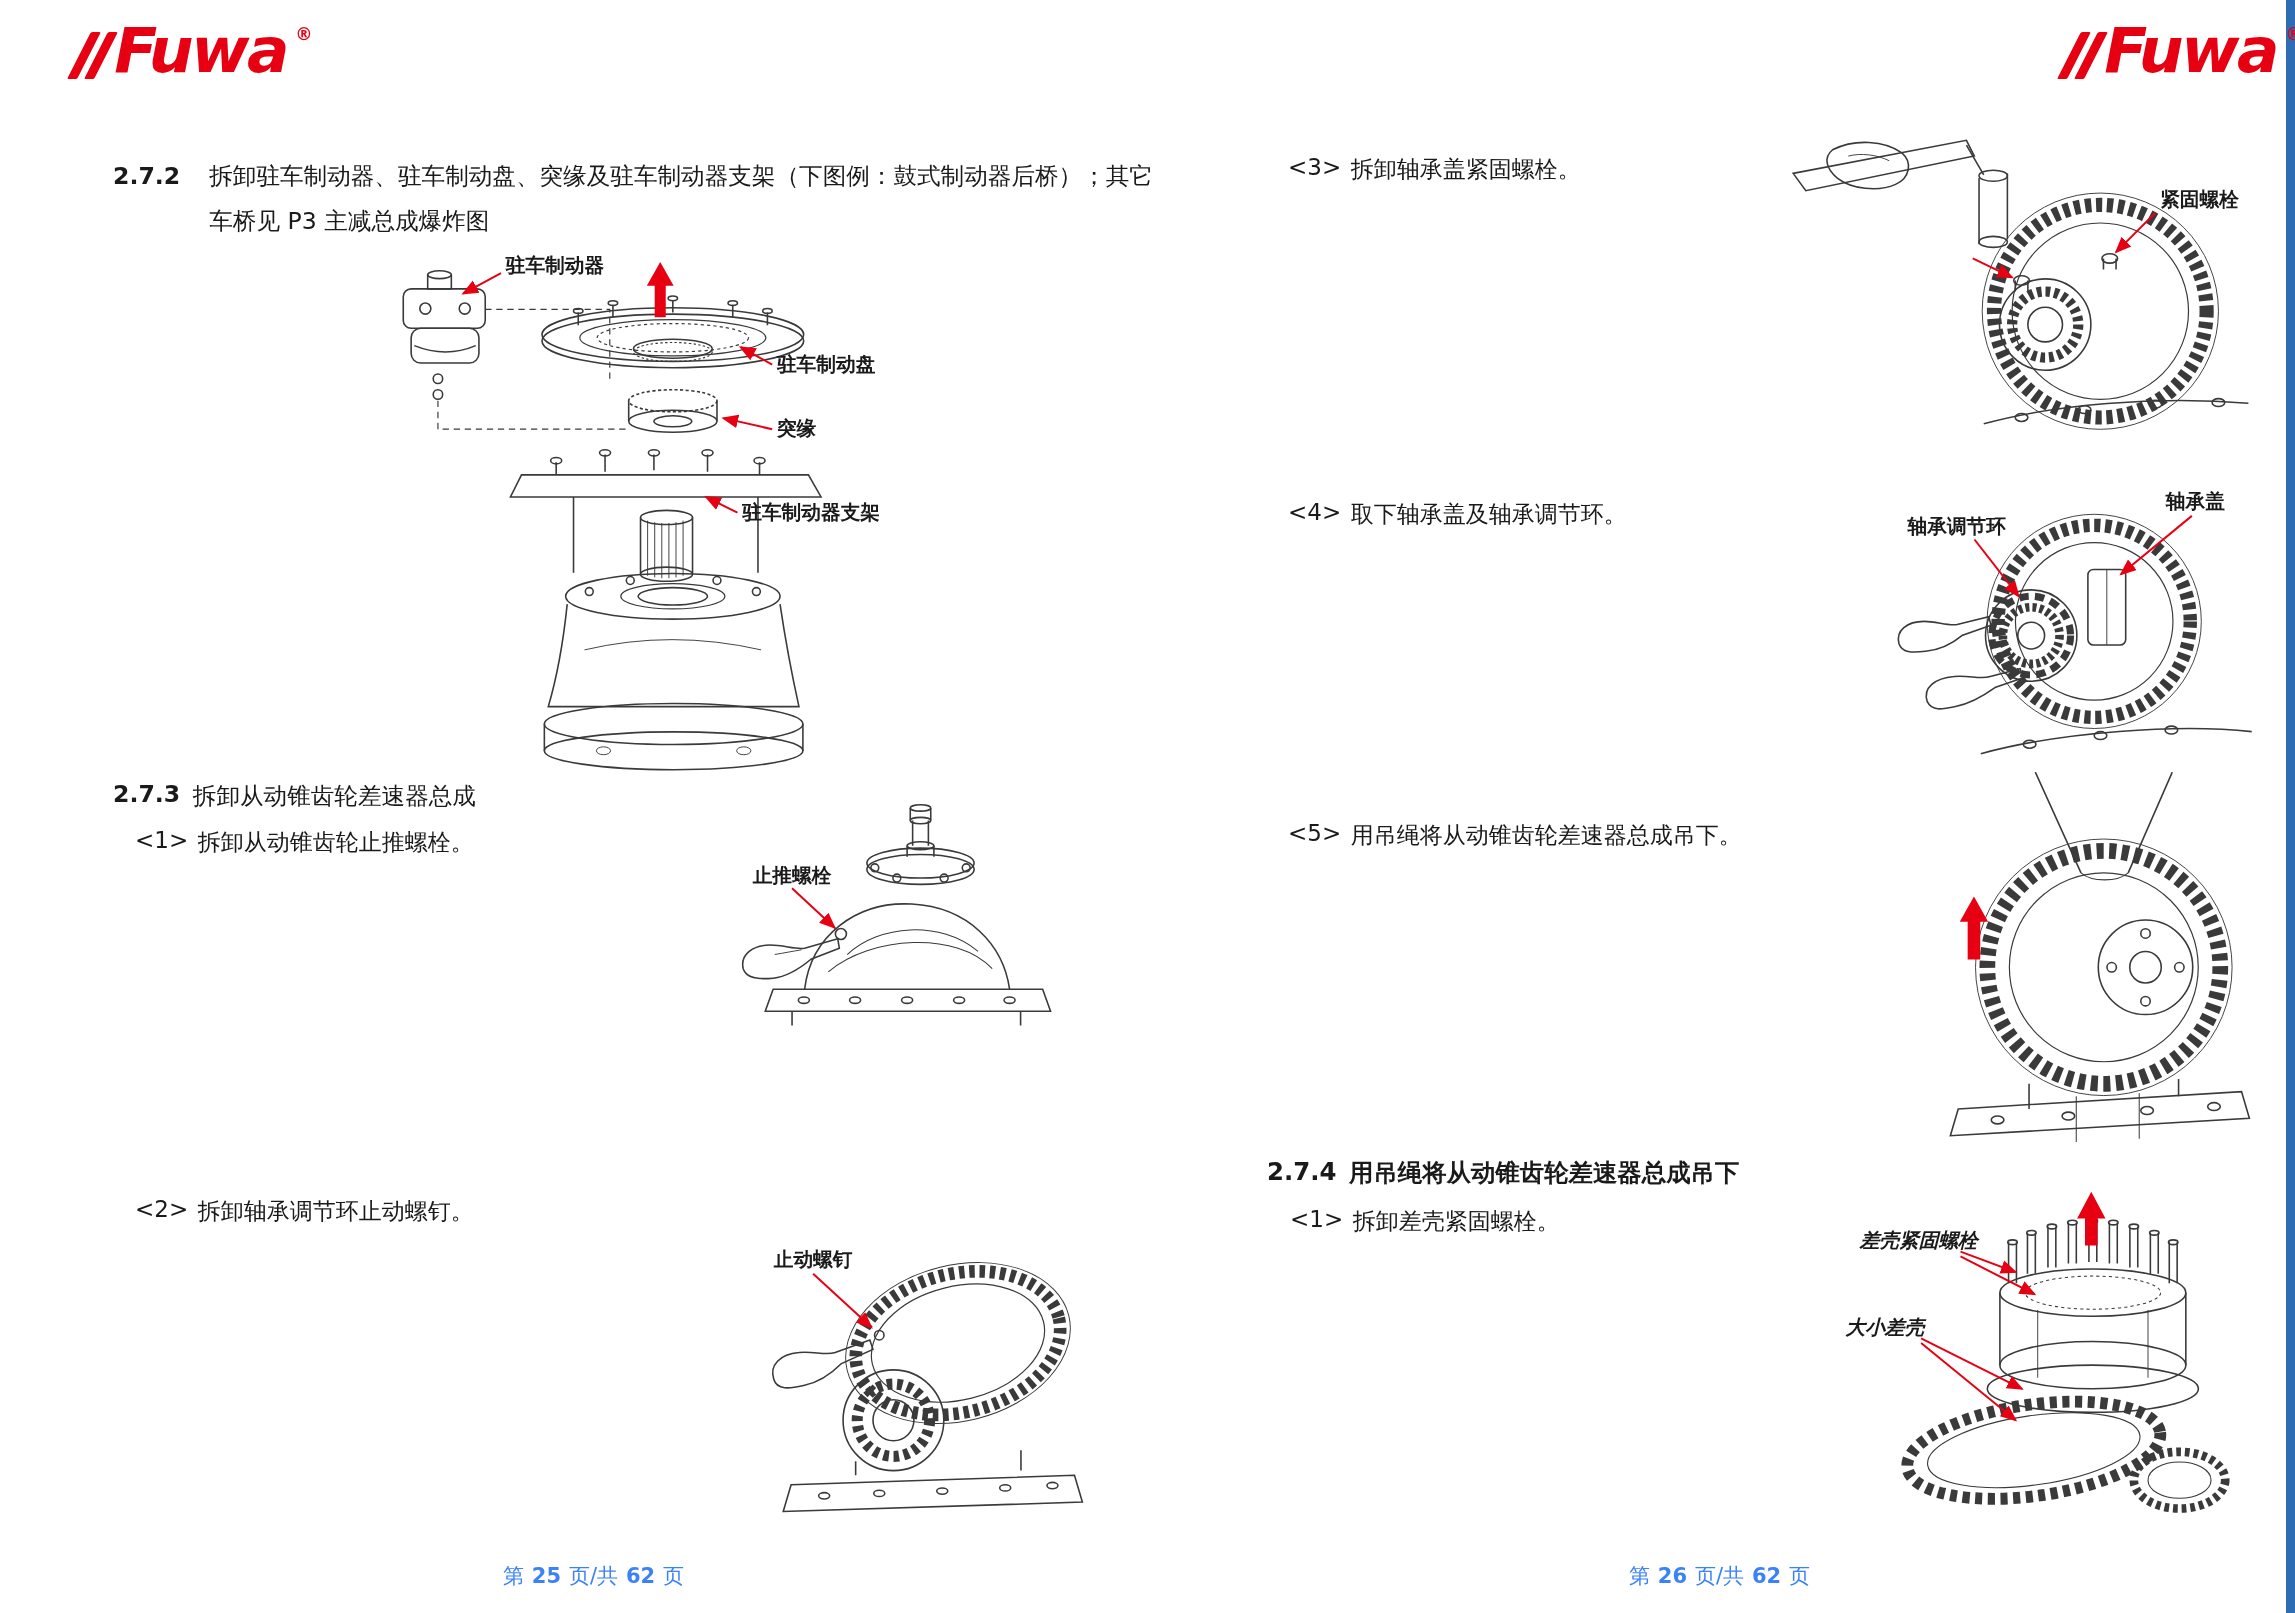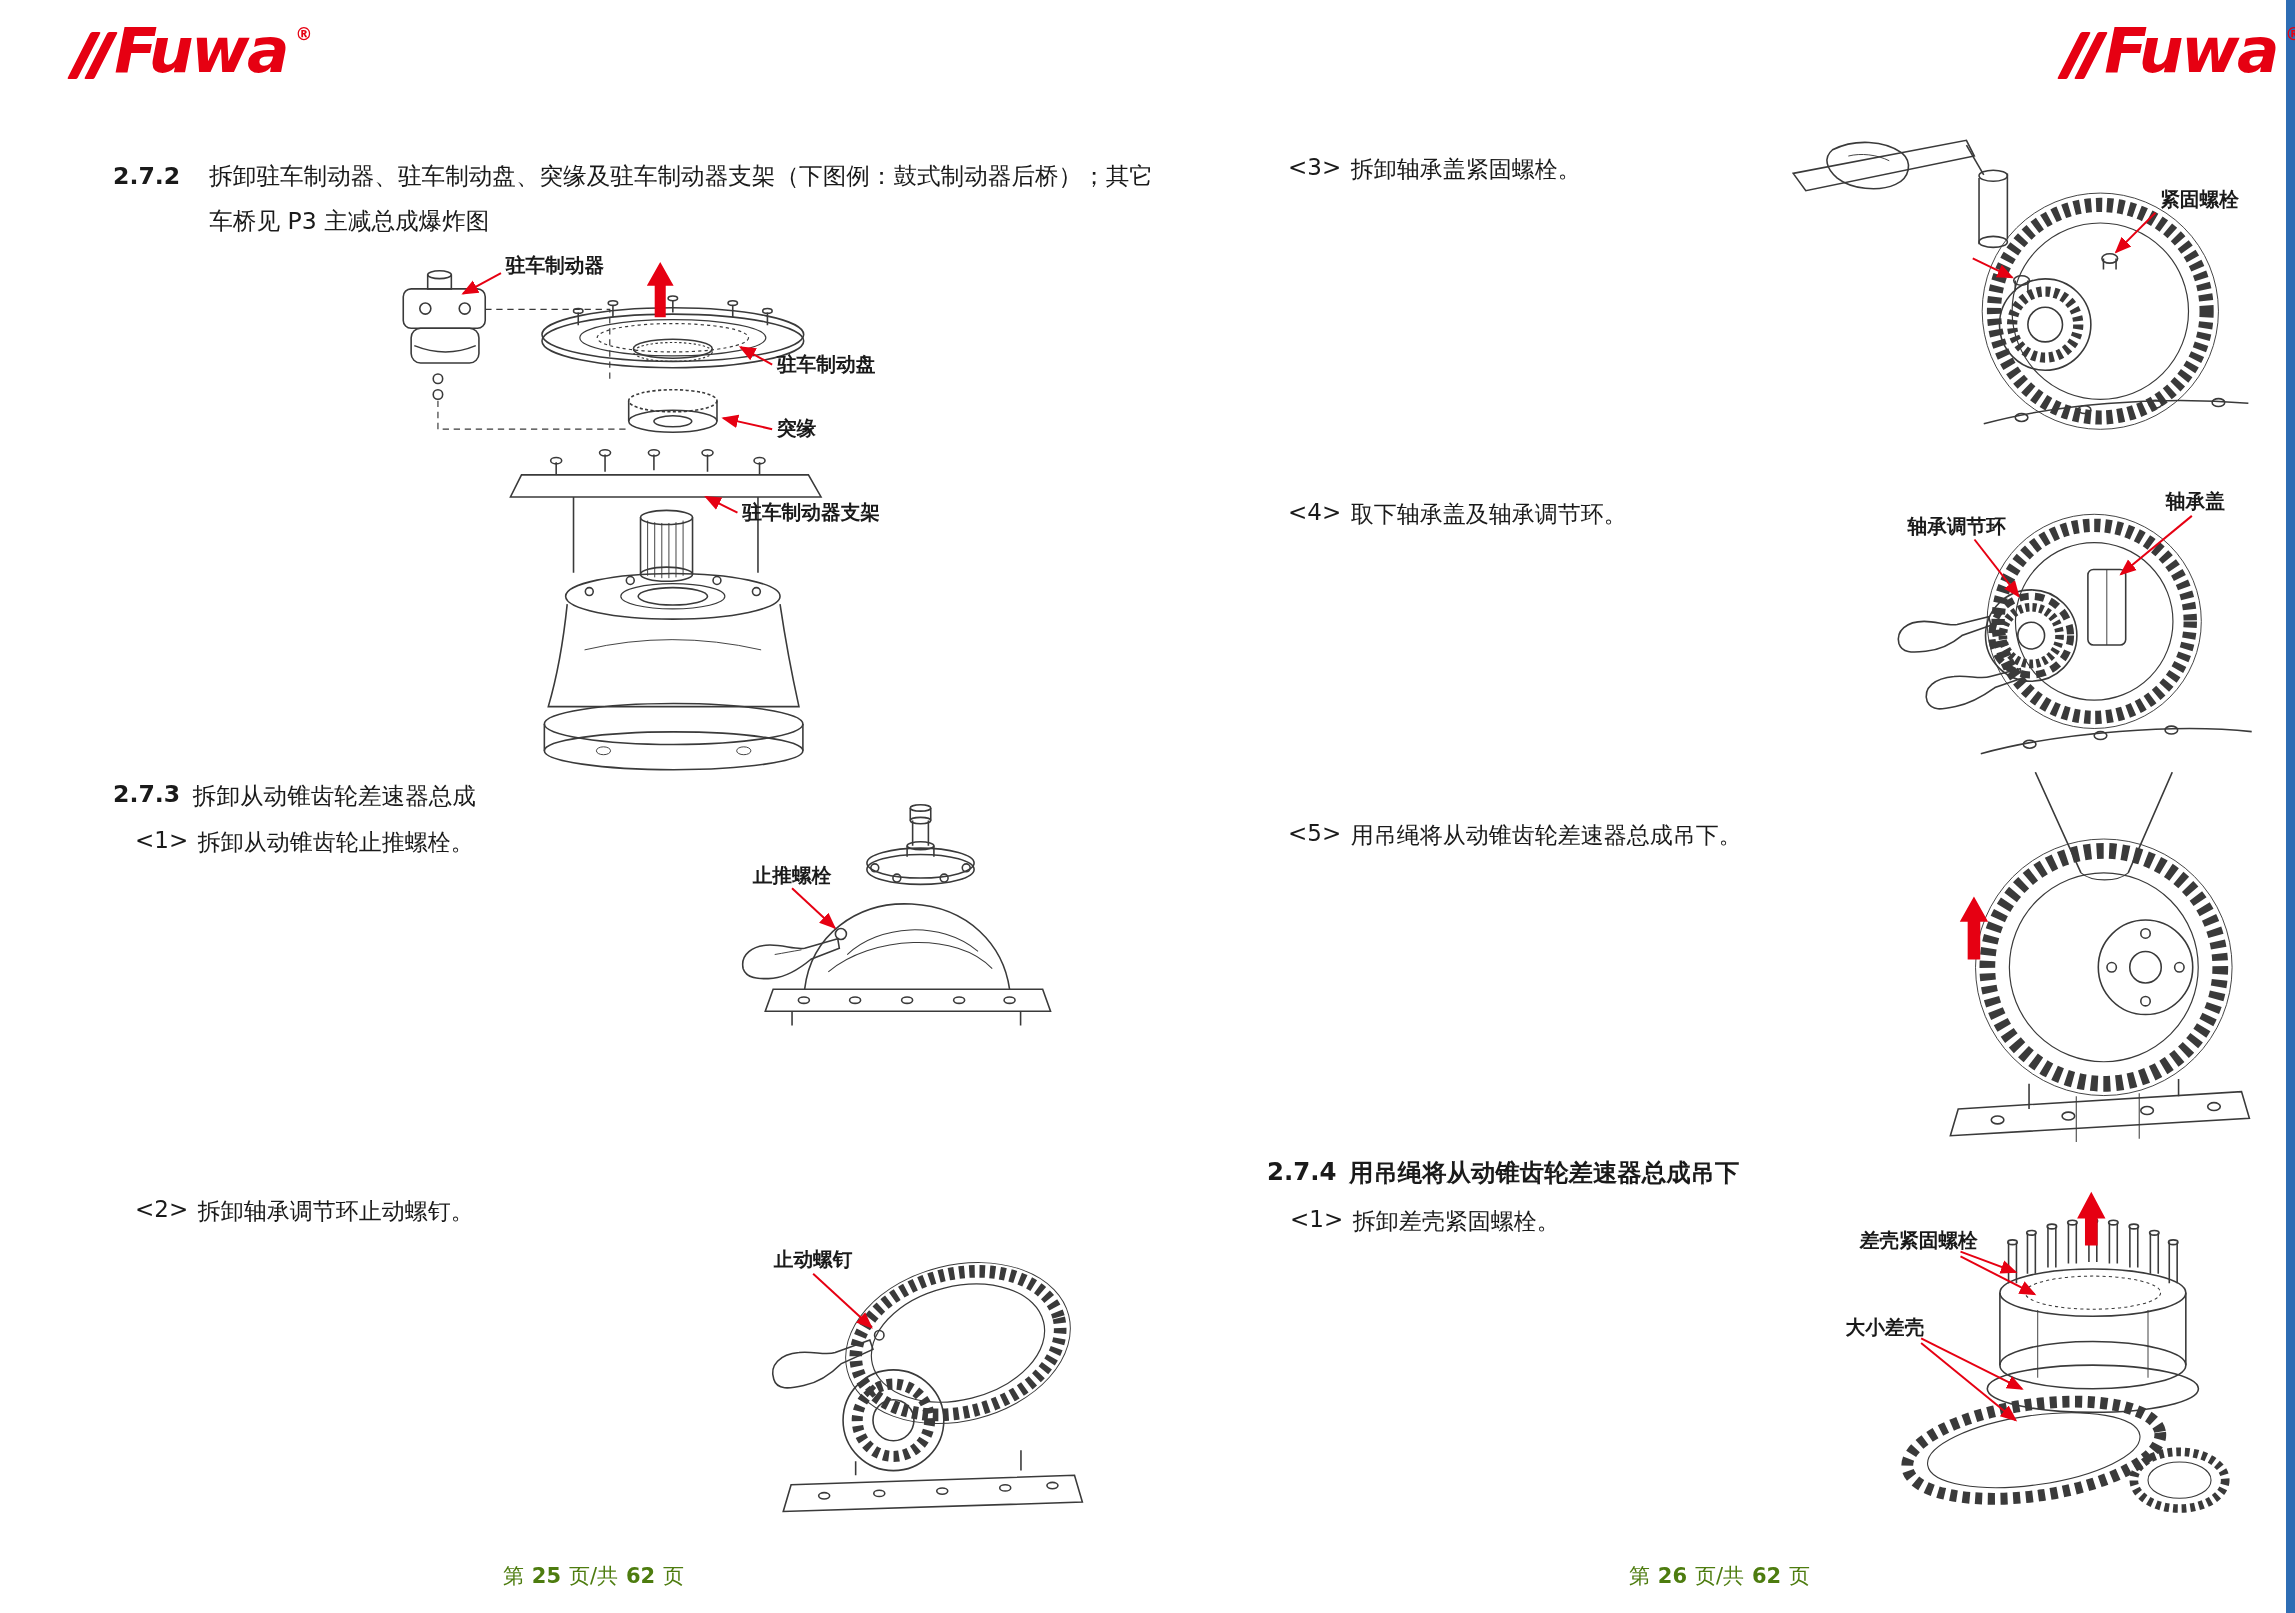--- a/index.html
+++ b/index.html
@@ -22,21 +22,21 @@
   .heading-inline { position: absolute; display: flex; gap: 12.6px; font-size: 23.6px; }
   .heading-inline .num { font-weight: 700; }
   .bold-title { font-weight: 700; font-size: 24.4px; }
 
   .step { position: absolute; font-size: 23px; display: flex; gap: 9.5px; white-space: nowrap; }
 
   .fig { position: absolute; }
   .fig svg { width: 100%; height: 100%; display: block; }
   .fig text { font-family: "DejaVu Sans", "Liberation Sans", sans-serif; font-size: 25px; font-weight: 700; fill: #1a1a1a; }
 
-  .footer { position: absolute; font-size: 21px; text-align: center; color: #4d7c0f; white-space: nowrap; }
+  .footer { position: absolute; font-size: 21px; text-align: center; color: #3b82f6; white-space: nowrap; }
   .footer b { font-weight: 700; margin: 0 6.3px; }
   .footer span { margin: 0 1.6px; }
 </style>
 </head>
 <body>
 
 <div class="page">
   <div class="blue-strip"></div>
 
   <div class="logo" style="left:59px; top:22px;">
@@ -359,21 +359,21 @@
   <div class="heading-inline" style="left:1247px; top:1157px;">
     <span class="num bold-title">2.7.4</span>
     <span class="bold-title">用吊绳将从动锥齿轮差速器总成吊下</span>
   </div>
 
   <div class="step" style="left:1270px; top:1206px;">
     <span>&lt;1&gt;</span>
     <span>拆卸差壳紧固螺栓。</span>
   </div>
 
-  <div class="fig" style="left:1805px; top:1190px; width:453px; height:355px;">
+  <div class="fig" style="left:1805px; top:1190px; width:453px; height:355px;font-style:italic;">
     <svg viewBox="0 0 575 450">
       <defs>
         <marker id="mG" markerWidth="9" markerHeight="9" refX="7.5" refY="4.5" orient="auto">
             <path d="M0,1 L8.5,4.5 L0,8 Z" fill="#e60012"></path>
           </marker>
       </defs>
       <g stroke="#3a3a3a" stroke-width="2" fill="none">
         <path d="M233,118 V66 M257,106 V54 M283,98 V46 M309,93 V41 M335,91 V39 M361,93 V41 M387,98 V46 M413,106 V54 M437,118 V66"></path>
         <path d="M243,118 V66 M267,106 V54 M293,98 V46 M319,93 V41 M345,91 V39 M371,93 V41 M397,98 V46 M423,106 V54 M447,118 V66"></path>
         <ellipse cx="238" cy="66" rx="6" ry="3"></ellipse>

